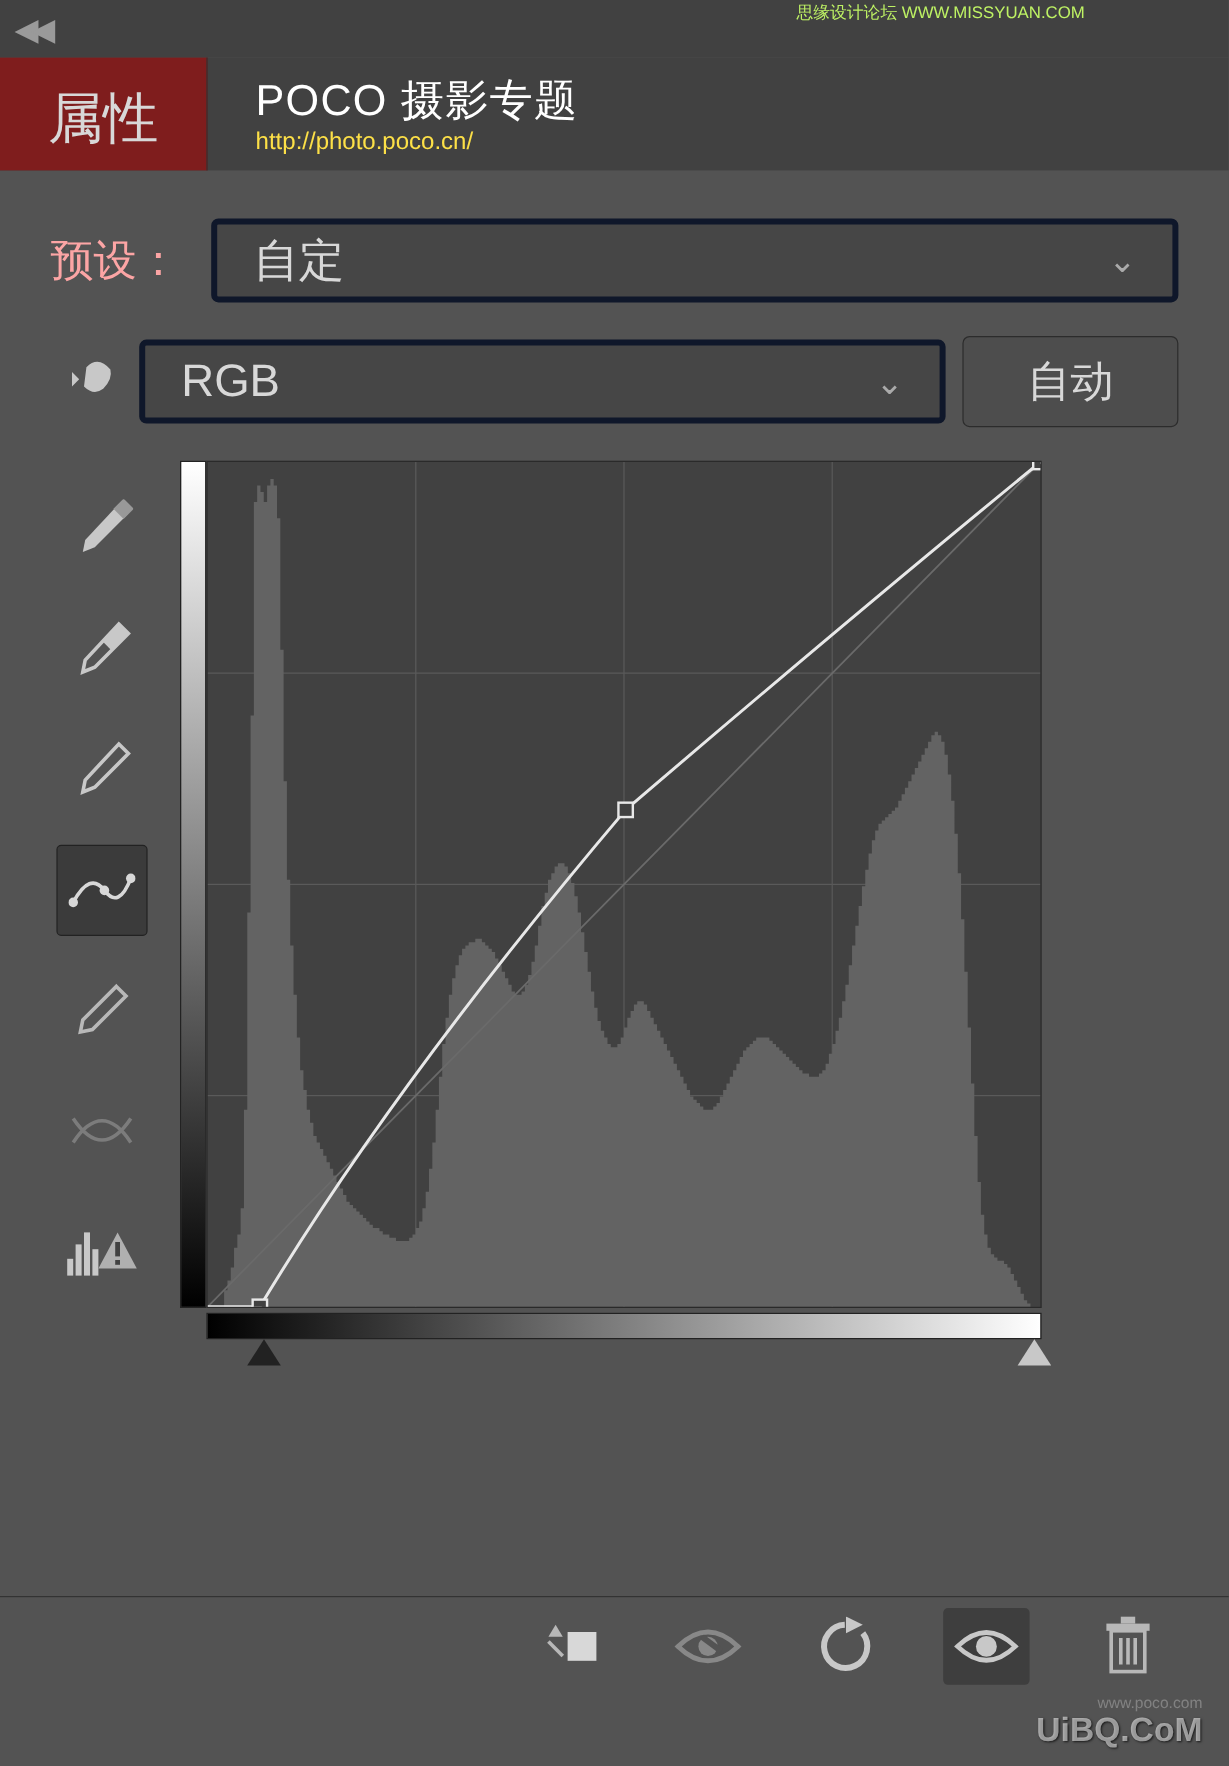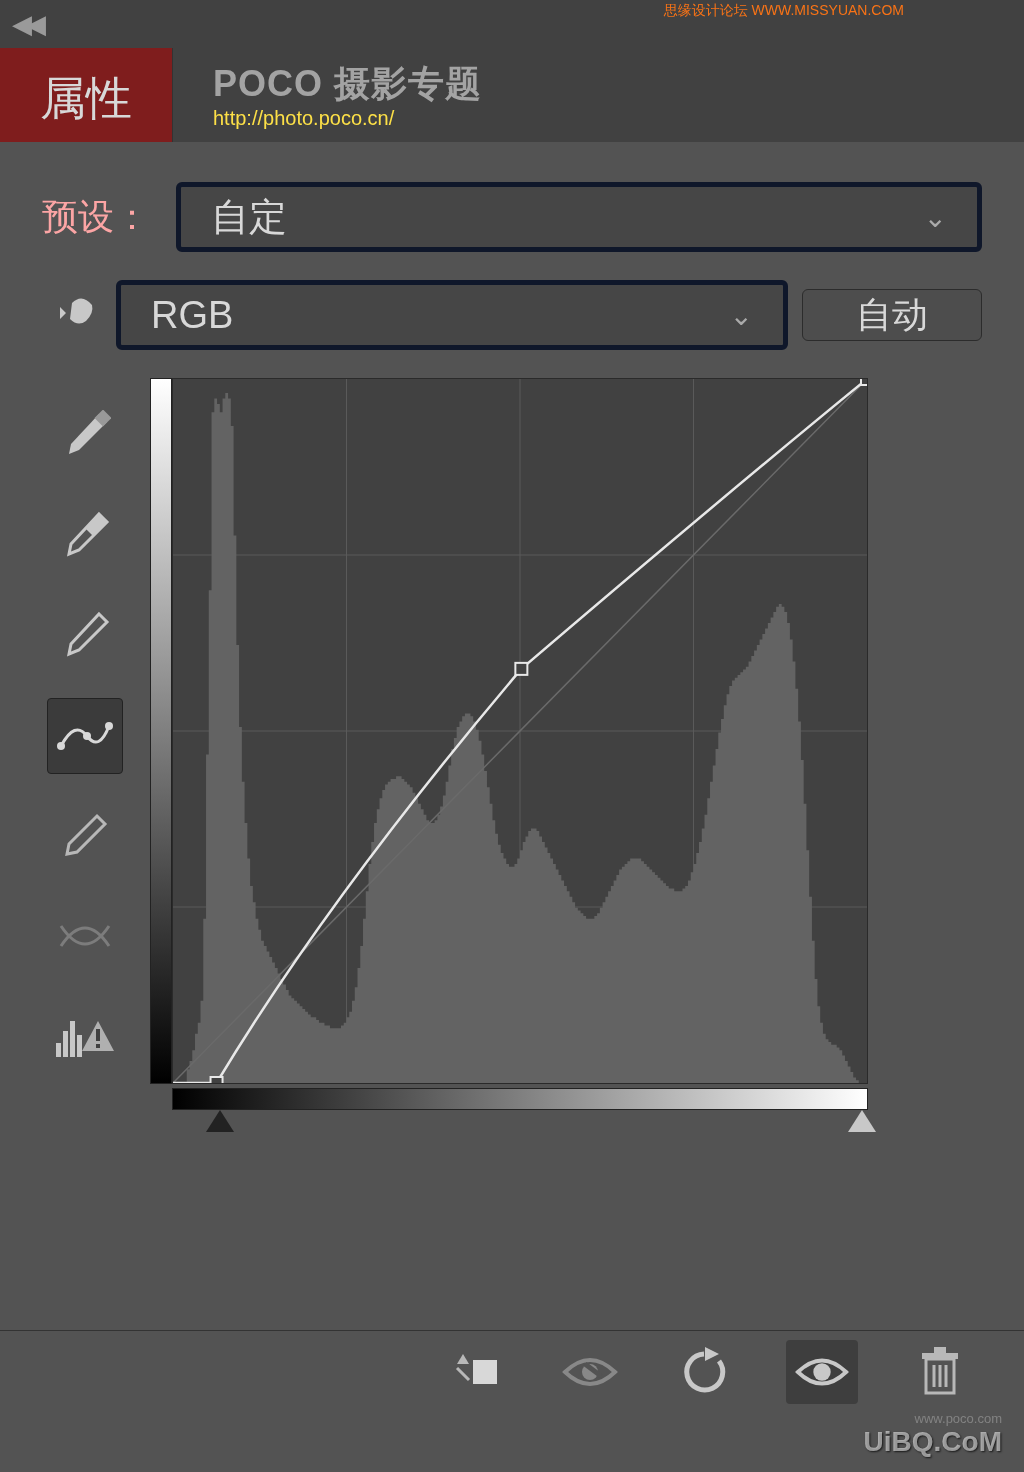--- a/index.html
+++ b/index.html
@@ -14,21 +14,21 @@
   }
   .topbar {
     height: 48px;
     background: #414141;
     display: flex;
     justify-content: space-between;
     align-items: center;
     padding: 0 12px;
   }
   .top-right-text {
-    color: #f97316;
+    color: #bef264;
     font-size: 14px;
     position: absolute;
     top: 2px;
     right: 120px;
   }
   .collapse-arrows {
     font-size: 26px;
     color: #9a9a9a;
     letter-spacing: -6px;
   }
@@ -46,21 +46,21 @@
     border-right: 1px solid #333;
   }
   .watermark {
     display: flex;
     align-items: center;
     padding-left: 40px;
     flex-direction: column;
     justify-content: center;
     align-items: flex-start;
   }
-  .wm-main { color: #a3a3a3; font-size: 36px; font-weight: bold; letter-spacing: 1px;}
+  .wm-main { color: #ffffff; font-size: 36px; font-weight: normal; letter-spacing: 1px;}
   .wm-sub { color: #fde047; font-size: 20px; margin-top: -2px;}
   .content {
     padding: 40px 42px 0 42px;
   }
   .curves-header {
     display: flex;
     align-items: center;
     gap: 30px;
     margin-bottom: 60px;
   }
@@ -95,21 +95,21 @@
     display: flex;
     align-items: center;
     justify-content: space-between;
     padding: 0 30px;
     font-size: 38px;
     color: #d8d8d8;
   }
   .chev { font-size: 28px; color: #aaa; }
   .finger-icon svg { width: 60px; height: 60px; }
   .auto-btn {
-    width: 180px; height: 52px;
+    width: 180px; height: 76px;
     background: #4d4d4d;
     border: 1px solid #2c2c2c;
     border-radius: 6px;
     display: flex; align-items: center; justify-content: center;
     font-size: 36px; color: #d8d8d8;
   }
   .curve-area {
     display: flex;
     gap: 22px;
     margin-top: 16px;

